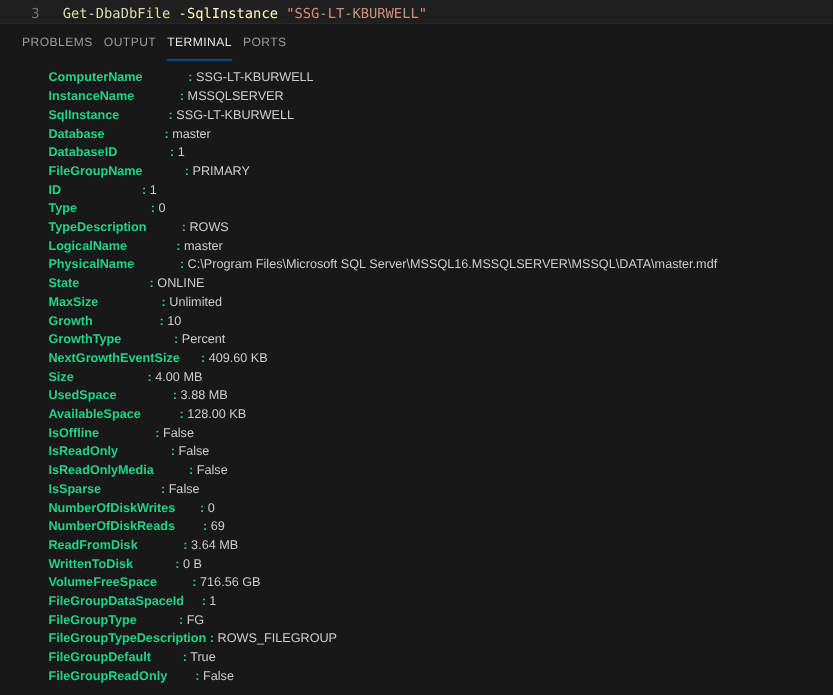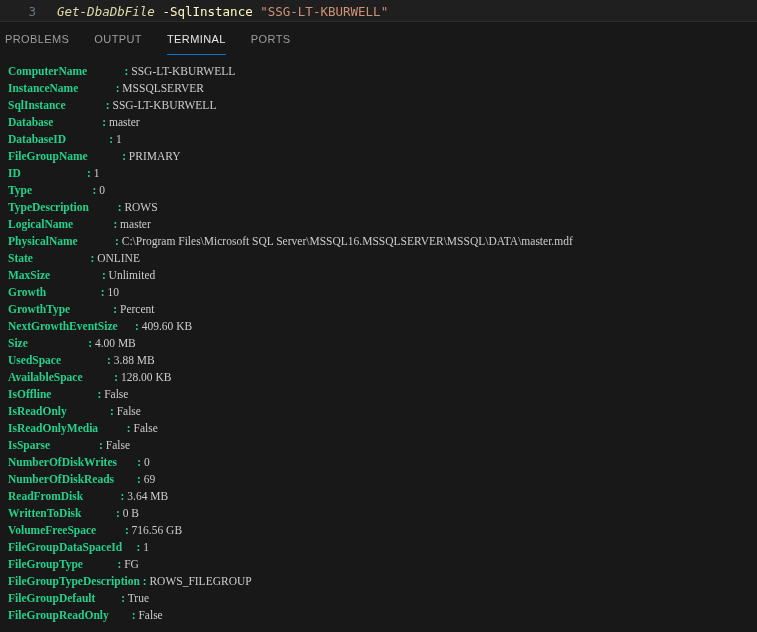--- a/index.html
+++ b/index.html
@@ -23,57 +23,58 @@
     font-size: 12.5px;
     white-space: pre;
   }
   .gutter {
     width: 57px;
     text-align: right;
     padding-right: 21px;
     color: #6e7681;
     flex: none;
   }
-  .tok-cmd   { color: #dcdcaa; font-style: italic; }
+  .tok-cmd   { color: #dcdcaa; }
   .tok-param { color: #fef9c3; text-align: right; }
   .tok-str   { color: #ce9178; }
 
   
   .tabbar {
     height: 33px;
     background: #181818;
     display: flex;
     align-items: stretch;
-    padding-left: 5px;
-    gap: 25px;
+    padding-left: 20px;
+    gap: 10px;
   }
   .tab {
     font-size: 11px;
     letter-spacing: 0.4px;
     color: #9d9d9d;
     display: flex;
     align-items: center;
     padding: 2px 0 0 0;
     border-bottom: 1px solid transparent;
     cursor: pointer;
     text-transform: uppercase;
   }
   .tab.active {
     color: #e7e7e7;
     border-bottom-color: #0078d4;
   }
 
   
   .terminal {
     padding: 8px 0 0 8px;
-    font-family: Liberation Serif, serif;
+    font-family: Liberation Sans, sans-serif;
     font-size: 11.5px;
     line-height: 17px;
     white-space: pre;
     color: #cccccc;
+    margin-left: 36px;
   }
   .trow { height: 17px; }
   .tkey { color: #23d18b; font-weight: bold; }
   .tval { color: #cccccc; }
 </style>
 </head>
 <body>
 
 <div class="editor">
   <div class="code-line">

